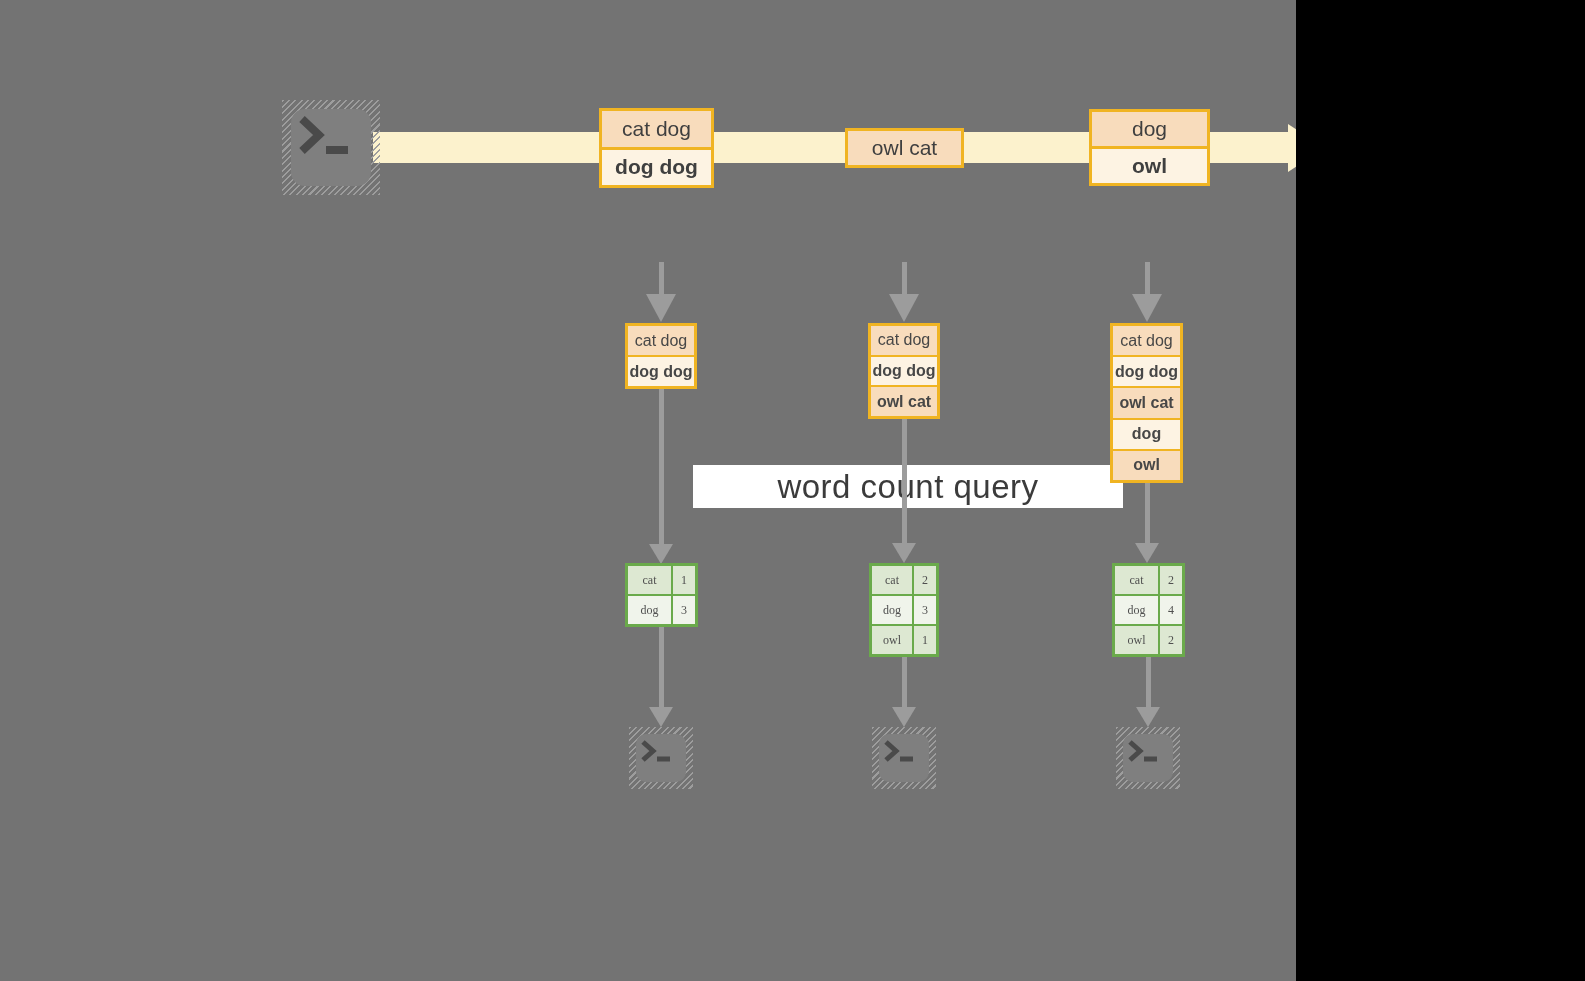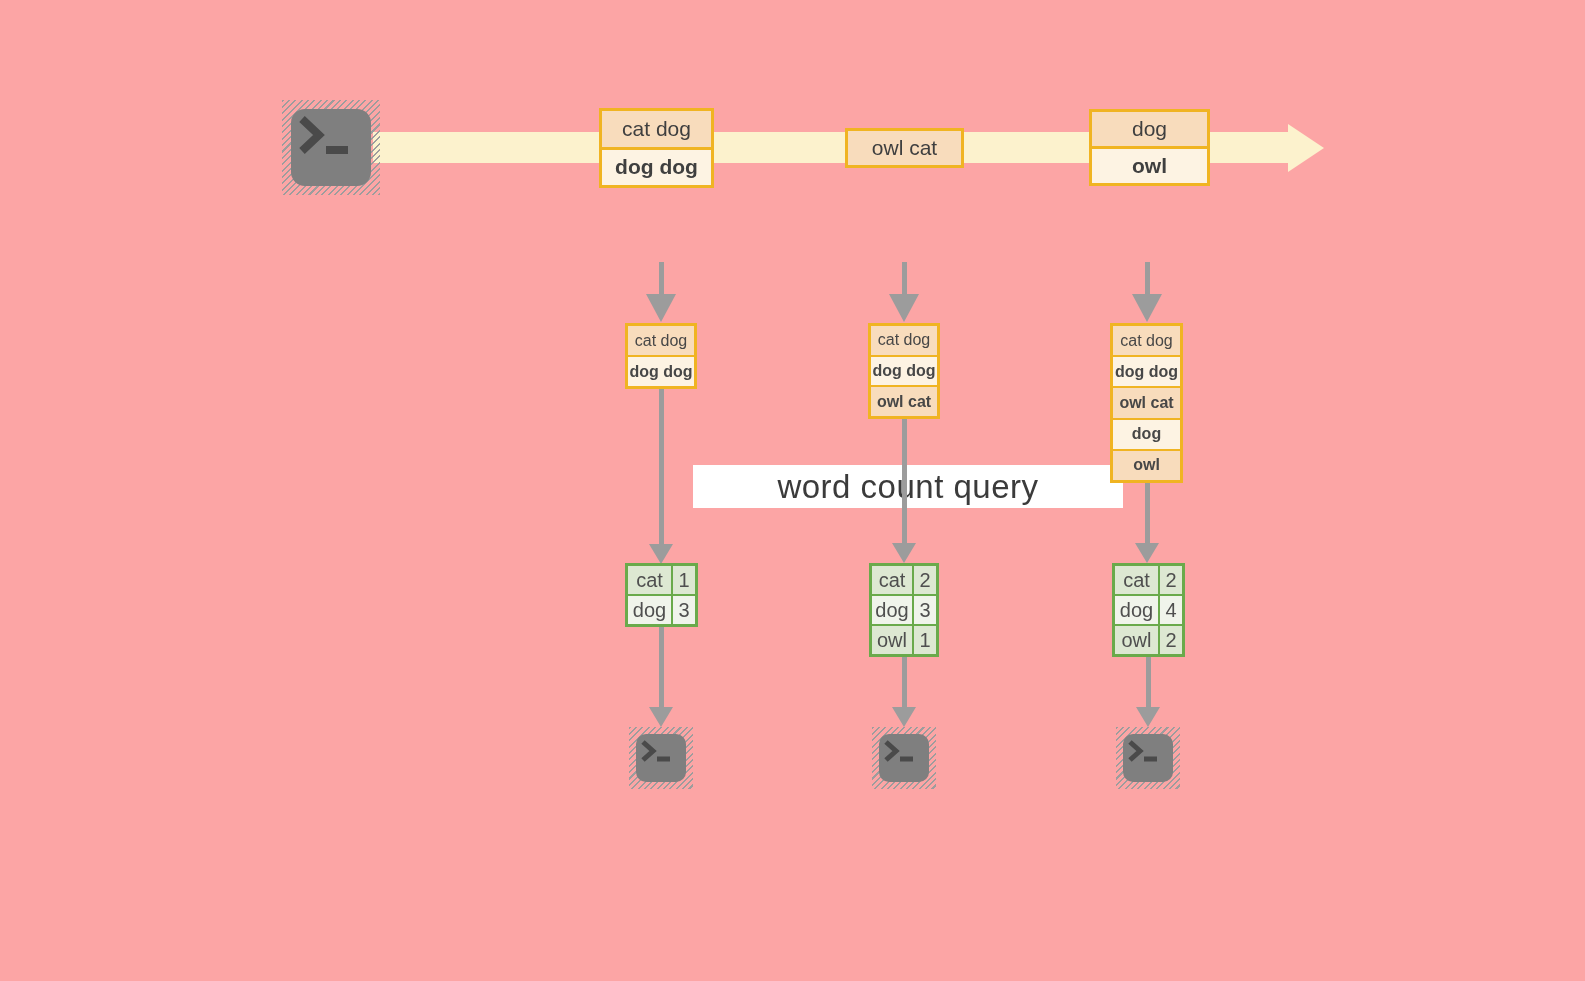--- a/index.html
+++ b/index.html
@@ -1,17 +1,17 @@
 <!DOCTYPE html>
 <html><head>
 <meta charset="utf-8">
 <style>
   html,body{margin:0;padding:0;background:#000;}
   #canvas{
-    position:relative;width:1585px;height:981px;background:#fca5a5;overflow:hidden;
+    position:relative;width:1296px;height:981px;background:#737373;overflow:hidden;
     font-family:"Liberation Sans", sans-serif;
   }
   .abs{position:absolute;}
 
   
   .band{background:#fcf2cd;z-index:1;}
   .band-head{
     width:0;height:0;z-index:1;
     border-top:24px solid transparent;border-bottom:24px solid transparent;
     border-left:36px solid #fcf2cd;
@@ -46,21 +46,21 @@
   .obox.small{z-index:4;}
   .obox.small .row{font-size:16px;color:#474747;}
 
   
   .gtable{
     box-sizing:border-box;border:3px solid #6aaa4b;background:#6aaa4b;z-index:4;
     display:grid;grid-template-columns:1fr 22px;gap:2px;
   }
   .gtable .cell{
     display:flex;align-items:center;justify-content:center;
-    font-size:20px;color:#4f4f4f;white-space:nowrap;
+    font-size:12px;color:#4f4f4f;white-space:nowrap;font-family:Liberation Serif, serif;
   }
   .gtable .dark{background:#dde8d2;}
   .gtable .light{background:#f0f4eb;}
 
   
   .shaft{width:5px;background:#9c9c9c;z-index:3;}
   .head{
     width:0;height:0;z-index:3;
     border-left:15px solid transparent;border-right:15px solid transparent;
     border-top:28px solid #9c9c9c;

